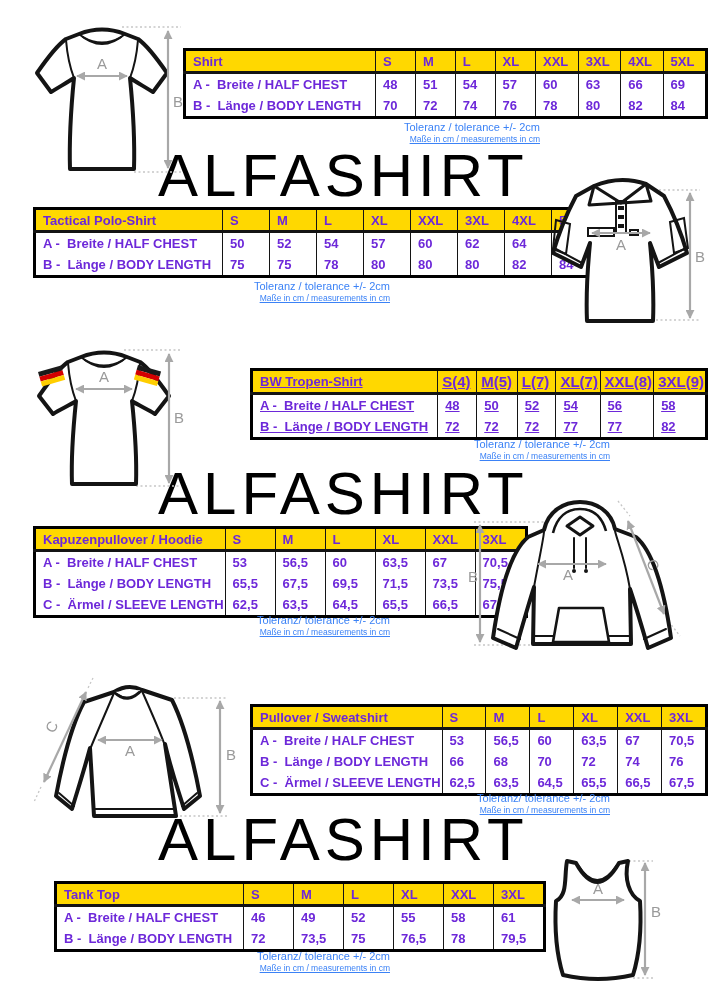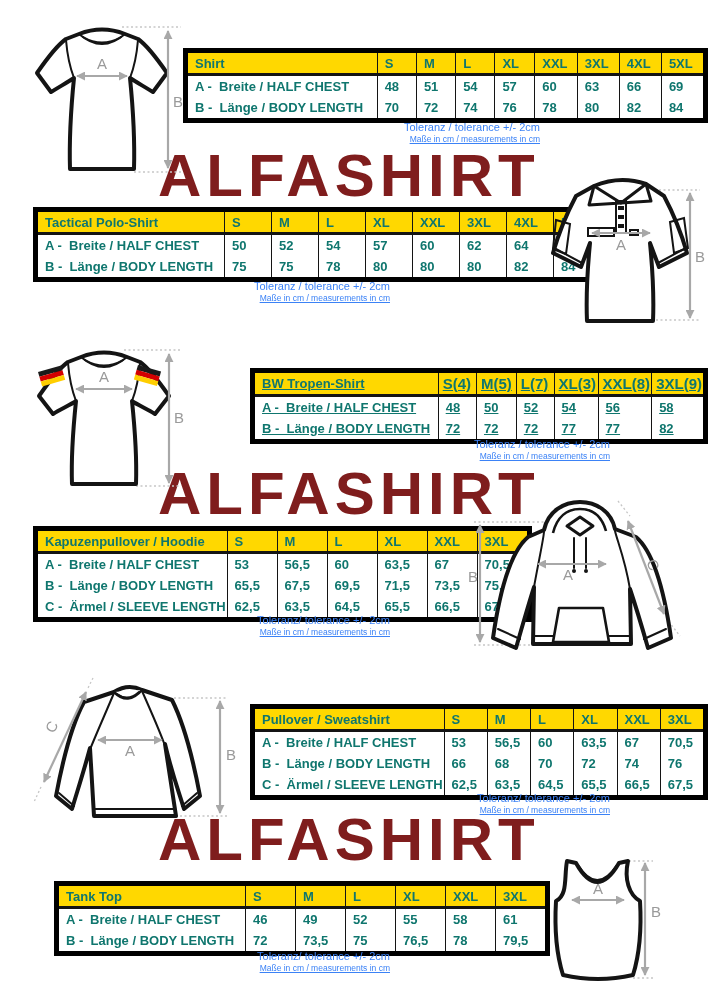--- a/index.html
+++ b/index.html
@@ -1,22 +1,22 @@
 <!DOCTYPE html>
 <html><head>
 <meta charset="utf-8">
 <style>
   html,body{margin:0;padding:0;background:#888;}
   .canvas{position:relative;width:708px;height:1000px;background:#ffffff;overflow:hidden;
           font-family:"Liberation Sans",sans-serif;margin:0 auto;}
-  .wm{position:absolute;z-index:0;font-weight:bold;font-size:60px;letter-spacing:5px;
-      color:#7f1d1d;white-space:nowrap;line-height:1;}
+  .wm{position:absolute;z-index:0;font-weight:normal;font-size:60px;letter-spacing:5px;
+      color:#000000;white-space:nowrap;line-height:1;}
   .abs{position:absolute;z-index:1;}
   .size-table{border-collapse:collapse;table-layout:fixed;background:#fff;
-              border:5px solid #000000;color:#0f766e;}
+              border:3px solid #000000;color:#6d28d9;}
   .size-table th{background:#ffd800;border-bottom:3px solid #141414;font-size:13px;
                  text-align:left;padding:2px 1px 2px 7px;height:16px;white-space:pre;overflow:hidden;}
   .size-table td{font-weight:bold;font-size:13px;text-align:left;
                  padding:1px 1px 1px 7px;height:19px;white-space:pre;overflow:hidden;}
   .size-table th + th, .size-table td + td{border-left:1.5px solid #141414;}
   .t1 th:first-child{width:186px}.t1 th:not(:first-child){width:37px}
   .t2 th:first-child{width:178px}.t2 th:not(:first-child){width:38px}
   .t3 th:first-child{width:186px}.t3 th:not(:first-child){width:39px}
   .t3 th:not(:first-child){font-size:15px;padding-left:4px}
   .t4 th:first-child{width:178px}.t4 th:not(:first-child){width:41px}
@@ -206,21 +206,21 @@
     <text class="dim" x="150" y="87">B</text>
   </svg>
 
   <table class="size-table t3 abs" style="left:250px;top:368px;text-decoration:underline;">
     <thead>
         <tr>
           <th>BW Tropen-Shirt</th>
           <th>S(4)</th>
           <th>M(5)</th>
           <th>L(7)</th>
-          <th>XL(3)</th>
+          <th>XL(7)</th>
           <th>XXL(8)</th>
           <th>3XL(9)</th>
         </tr>
       </thead>
     <tbody>
         <tr>
           <td>A -  Breite / HALF CHEST</td>
           <td>48</td>
           <td>50</td>
           <td>52</td>

